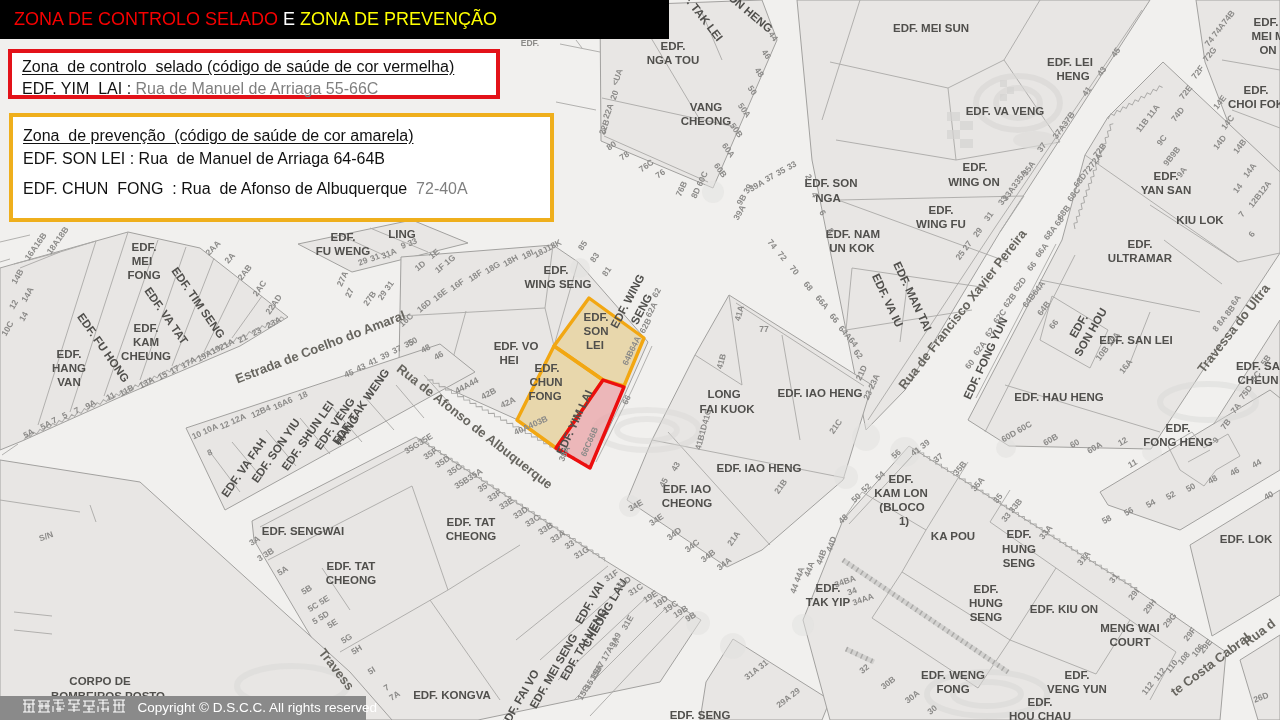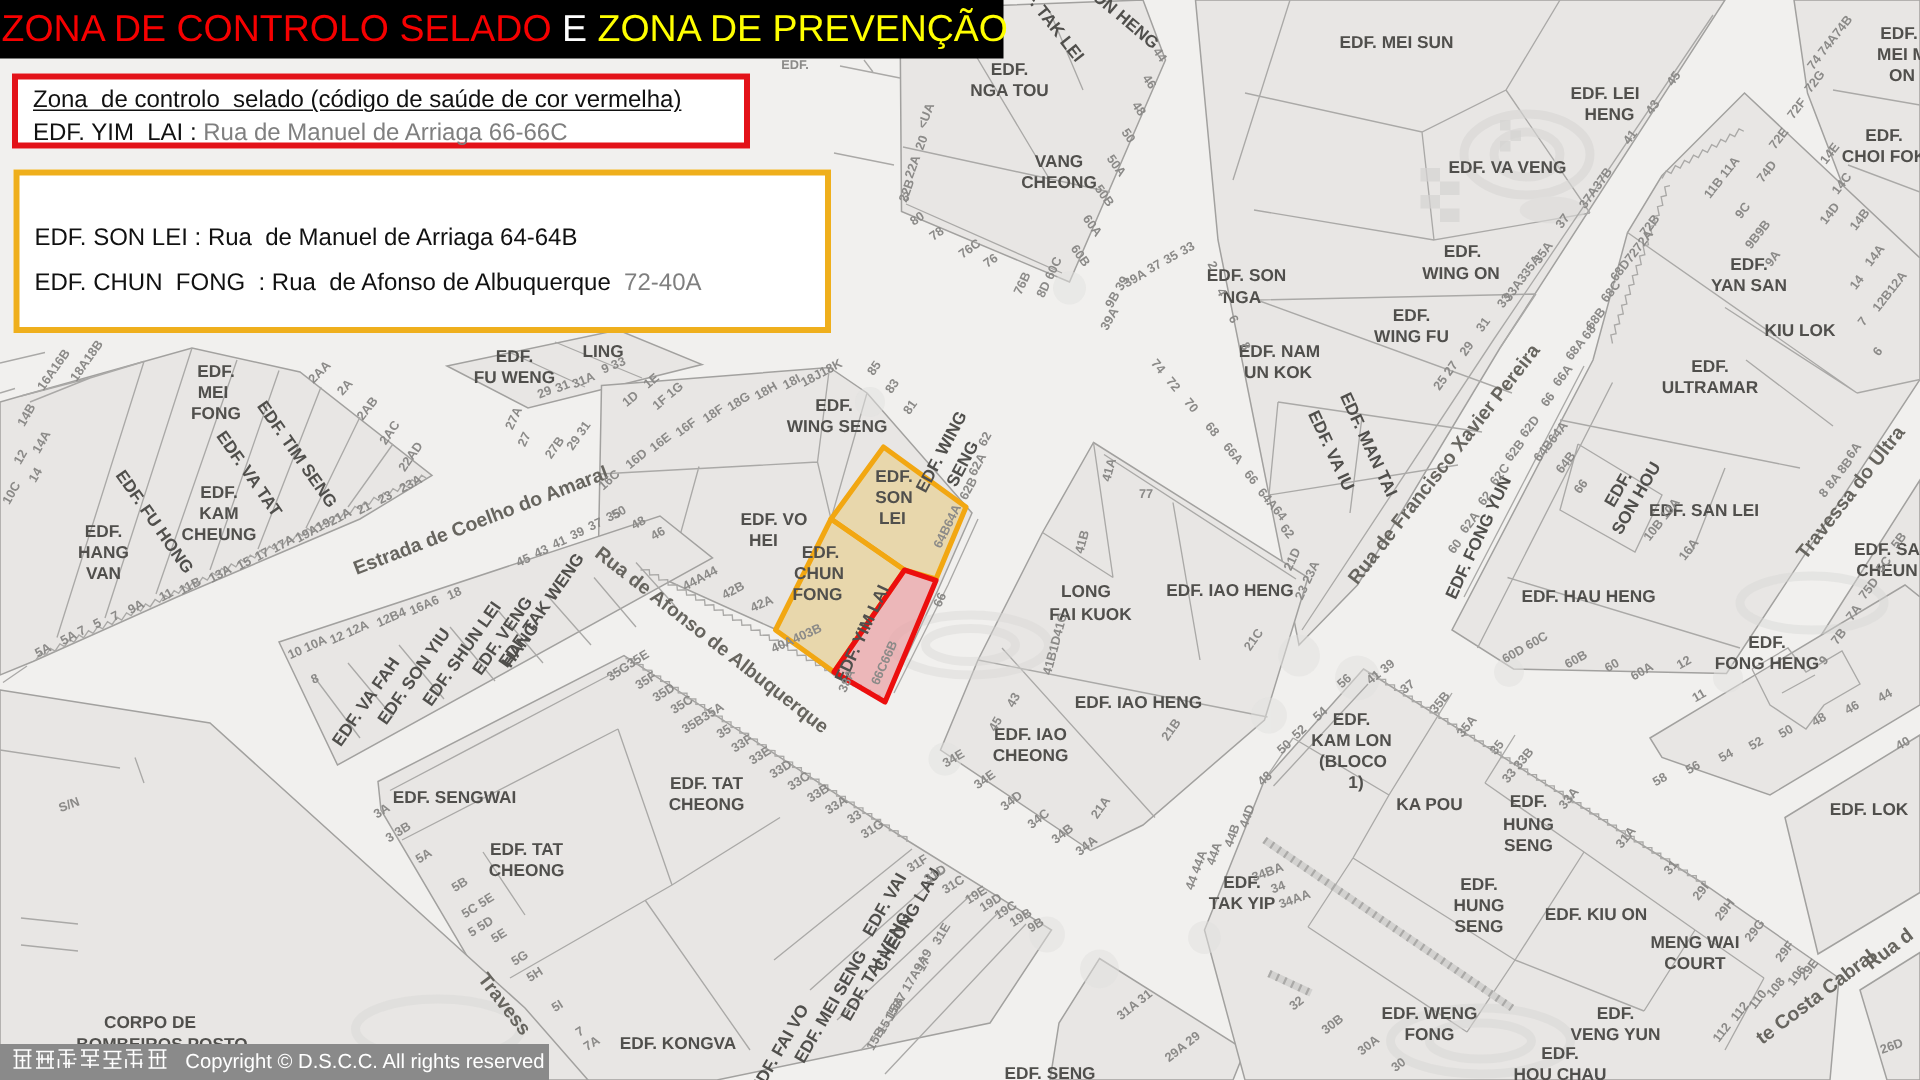--- a/index.html
+++ b/index.html
@@ -5,28 +5,28 @@
 html,body{margin:0;padding:0}
 #stage{position:relative;width:1280px;height:720px;overflow:hidden;background:#f1f0ee;font-family:"Liberation Sans",sans-serif}
 #stage > svg{position:absolute;left:0;top:0}
 .cr svg{display:inline-block}
 .blk{fill:#e8e6e4;stroke:#a2a19f;stroke-width:1}
 .p{fill:none;stroke:#aaa9a7;stroke-width:0.9}
 .lbl{fill:#504f4c;font-weight:bold;font-size:11.5px;text-anchor:middle;font-family:"Liberation Sans",sans-serif}
 .num{fill:#8b8a88;font-weight:bold;font-size:8.5px;text-anchor:middle;font-family:"Liberation Sans",sans-serif}
 .st{fill:#67655f;font-weight:bold;font-size:13px;text-anchor:middle;font-family:"Liberation Sans",sans-serif}
 .wm{fill:none;stroke:#d8d7d5;stroke-width:6}
-.banner{position:absolute;left:0;top:0;width:669px;height:39px;background:#000;font-size:25px;line-height:38px;white-space:nowrap;padding-left:1px;box-sizing:border-box}
+.banner{position:absolute;left:0;top:0;width:669px;height:39px;background:#000;font-size:18px;line-height:38px;white-space:nowrap;padding-left:14px;box-sizing:border-box}
 .banner .r{color:#f60000}.banner .w{color:#fff}.banner .y{color:#ffff00}
 .infobox{position:absolute;background:#fff;box-sizing:border-box;font-size:16px;color:#111;padding:3px 0 0 10px;line-height:21.5px}
 .box1{left:8px;top:49px;width:492px;height:50px;border:4px solid #e31219}
 .box2{left:9px;top:113px;width:545px;height:109px;border:4px solid #efaf1c;line-height:23px;padding-top:7px}
 .infobox .grey{color:#7f7f7f}
 .infobox u{text-underline-offset:2px}
-.cr{position:absolute;left:0;top:696px;width:366px;height:24px;background:#8a8a8a;color:#fff;font-size:13.5px;line-height:24px;padding-left:8px;box-sizing:border-box;white-space:nowrap}
+.cr{position:absolute;left:0;top:696px;width:366px;height:24px;background:#8a8a8a;color:#fff;font-size:13.5px;line-height:24px;padding-left:22px;box-sizing:border-box;white-space:nowrap}
 </style>
 </head>
 <body>
 <div id="stage">
 
 <svg width="1280" height="720" viewBox="0 0 1280 720">
 <g id="blocks">
 
 <polygon class="blk" points="0,268 14,264 128,232 200,248 288,317 240,346 118,398 22,441 0,450"></polygon>
 <path class="p" d="M96,241 L38,425 M128,232 L70,412 M158,240 L104,396 M186,247 L140,380 M214,258 L172,366 M240,278 L204,352 M262,296 L232,338 M60,252 L20,268 M14,264 L60,252 96,241"></path>
@@ -583,23 +583,23 @@
 <text class="num" transform="translate(1200,652) rotate(-52)">106</text>
 
 <text class="num" x="530" y="46" font-size="9">EDF.</text>
 <text class="num" transform="translate(604,134)" font-size="8">3</text>
 <text class="num" transform="translate(1262,700) rotate(-20)" font-size="8">26D</text>
 </g>
 </svg>
 
 <div class="banner"><span class="r">ZONA DE CONTROLO SELADO</span><span class="w"> E </span><span class="y">ZONA DE PREVENÇÃO</span></div>
 
-<div class="infobox box1"><u>Zona&nbsp; de controlo&nbsp; selado (código de saúde de cor vermelha)</u><br>EDF. YIM&nbsp; LAI :&nbsp;<span class="grey">Rua de Manuel de Arriaga 66-66C</span></div>
-
-<div class="infobox box2"><br>EDF. SON LEI : Rua&nbsp; de Manuel de Arriaga 64-64B<div style="height:7px"></div>EDF. CHUN&nbsp; FONG&nbsp; : Rua&nbsp; de Afonso de Albuquerque&nbsp; <span class="grey">72-40A</span></div>
+<div class="infobox box1"><u>Zona&nbsp; de controlo&nbsp; selado (código de saúde de cor vermelha)</u><br>EDF. YIM&nbsp; LAI :&nbsp;<span class="grey">Rua de Manuel de Arriaga 55-66C</span></div>
+
+<div class="infobox box2"><u>Zona&nbsp; de prevenção&nbsp; (código de saúde de cor amarela)</u><br>EDF. SON LEI : Rua&nbsp; de Manuel de Arriaga 64-64B<div style="height:7px"></div>EDF. CHUN&nbsp; FONG&nbsp; : Rua&nbsp; de Afonso de Albuquerque&nbsp; <span class="grey">72-40A</span></div>
 
 <div class="cr"><svg width="108" height="17" viewBox="0 0 108 17" style="vertical-align:-3px">
 <g stroke="#fff" stroke-width="1.1" fill="none">
 <path d="M1,2 h12 M1,6 h12 M3,2 v12 M11,2 v12 M1,14 h12 M5,9 h4 M7,6 v8"></path>
 <path d="M16,3 h12 M18,3 v11 M26,3 v11 M16,8 h12 M16,14 h12 M20,5 v6 M24,5 v6"></path>
 <path d="M31,2 h10 M32,5 h10 M31,8 v6 M36,2 v12 M41,8 h2 M34,11 h8 M38,8 v6"></path>
 <path d="M46,2 h12 M48,2 v4 M56,2 v4 M46,6 h12 M50,9 h6 M46,12 h12 M52,6 v8"></path>
 <path d="M61,3 h12 M63,3 v5 M71,3 v5 M61,8 h12 M65,11 h6 M61,14 h12 M67,8 v6"></path>
 <path d="M76,2 h10 M77,5 h10 M76,8 v6 M81,2 v12 M79,11 h8 M86,8 v6"></path>
 <path d="M91,2 h12 M93,2 v12 M101,2 v12 M91,7 h12 M91,14 h12 M97,4 v8"></path>

